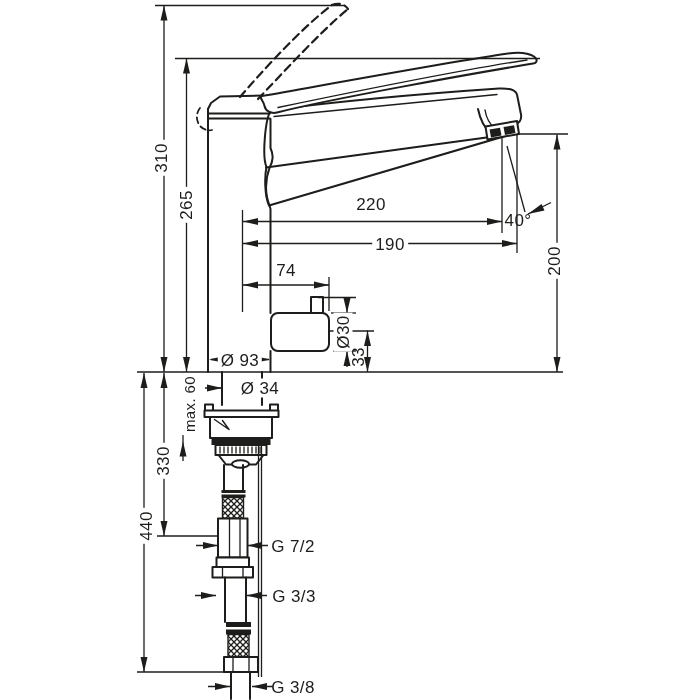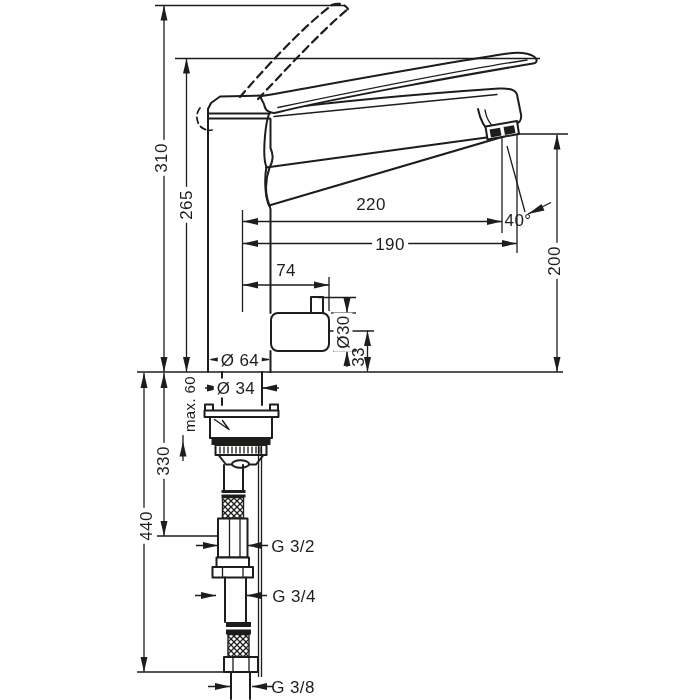--- a/index.html
+++ b/index.html
@@ -222,24 +222,24 @@
     </g>
   </svg>
 
   <div class="lbl rot bg" style="left:161px;top:158px">310</div>
   <div class="lbl rot bg" style="left:186px;top:205px">265</div>
   <div class="lbl bg" style="left:371px;top:204px">220</div>
   <div class="lbl bg" style="left:390px;top:244px">190</div>
   <div class="lbl bg" style="left:286px;top:270px">74</div>
   <div class="lbl" style="left:518px;top:220px">40°</div>
   <div class="lbl rot bg" style="left:554px;top:261px">200</div>
-  <div class="lbl bg" style="left:240px;top:360px">Ø 64</div>
-  <div class="lbl bg" style="left:236px;top:388px">Ø 34</div>
+  <div class="lbl bg" style="left:240px;top:360px">Ø 93</div>
+  <div class="lbl bg" style="left:260px;top:388px">Ø 34</div>
   <div class="lbl rot bg" style="left:343px;top:332px">Ø30</div>
   <div class="lbl rot" style="left:358px;top:357px">33</div>
   <div class="lbl rot bg sm" style="left:189px;top:404px">max. 60</div>
   <div class="lbl rot bg" style="left:163px;top:461px">330</div>
   <div class="lbl rot bg" style="left:146px;top:526px">440</div>
-  <div class="lbl" style="left:293px;top:546px">G 3/2</div>
-  <div class="lbl" style="left:294px;top:596px">G 3/4</div>
+  <div class="lbl" style="left:293px;top:546px">G 7/2</div>
+  <div class="lbl" style="left:294px;top:596px">G 3/3</div>
   <div class="lbl" style="left:293px;top:687px">G 3/8</div>
 
 </div>
 
 </body></html>

